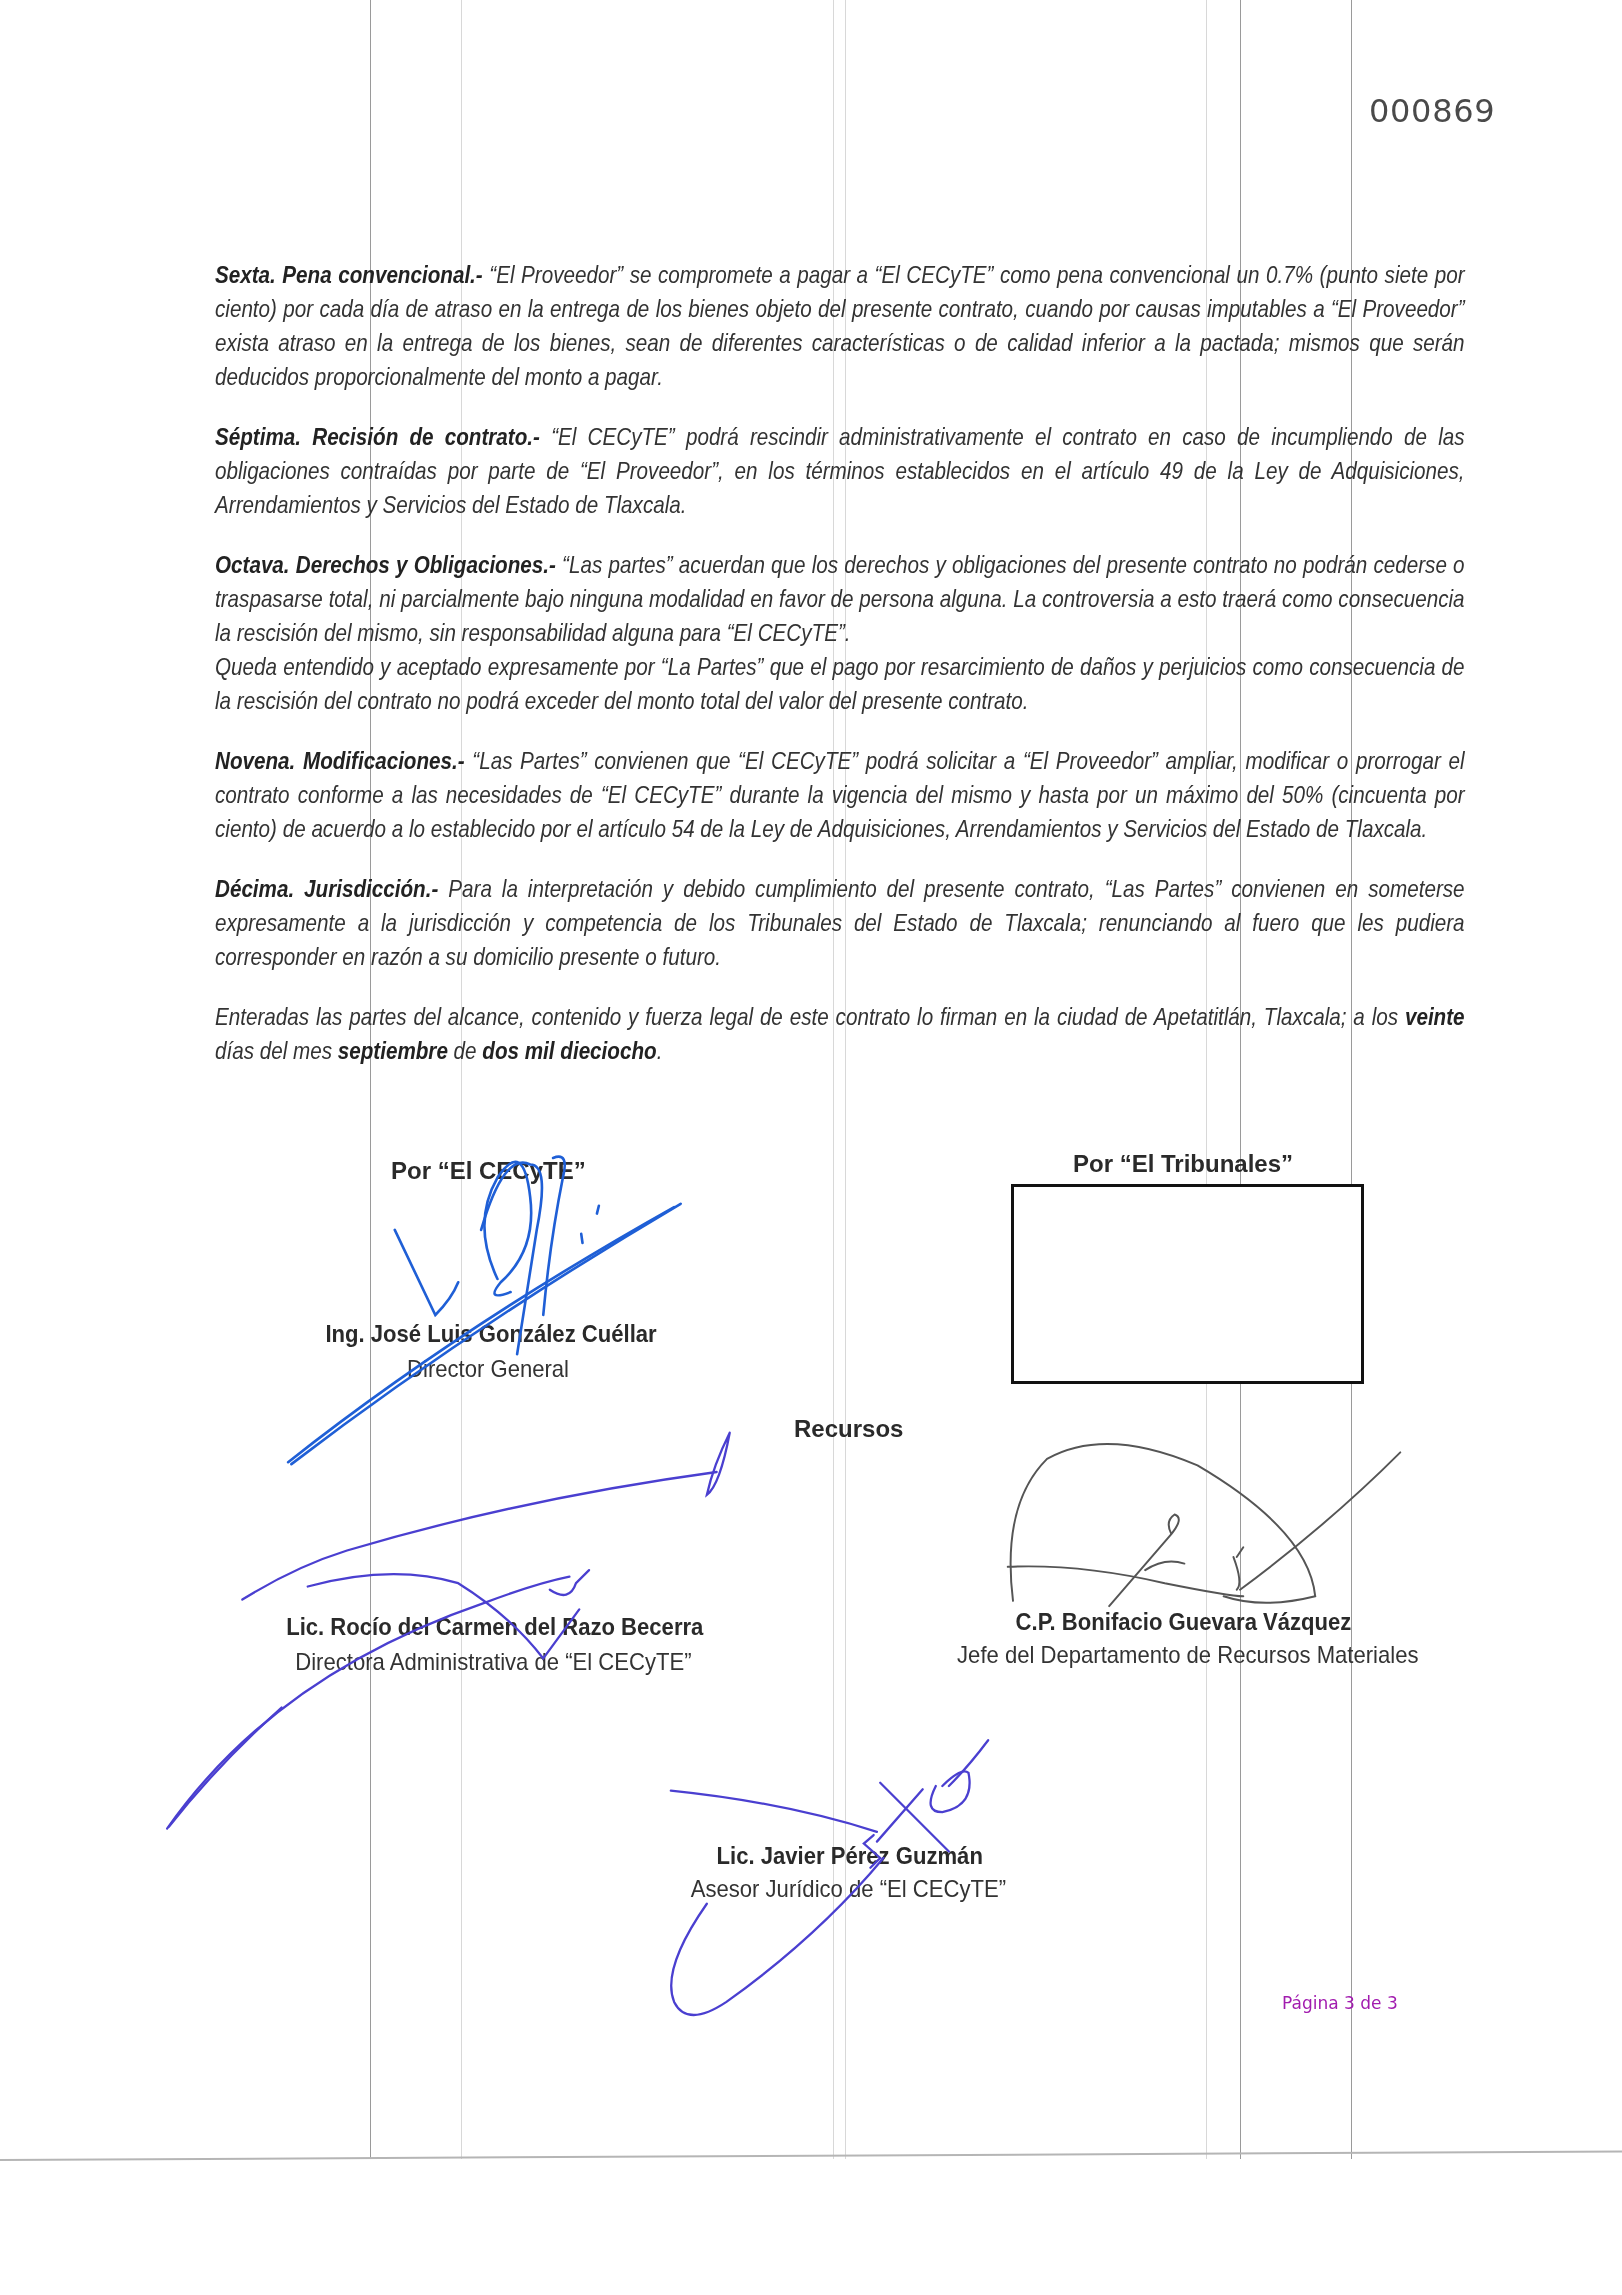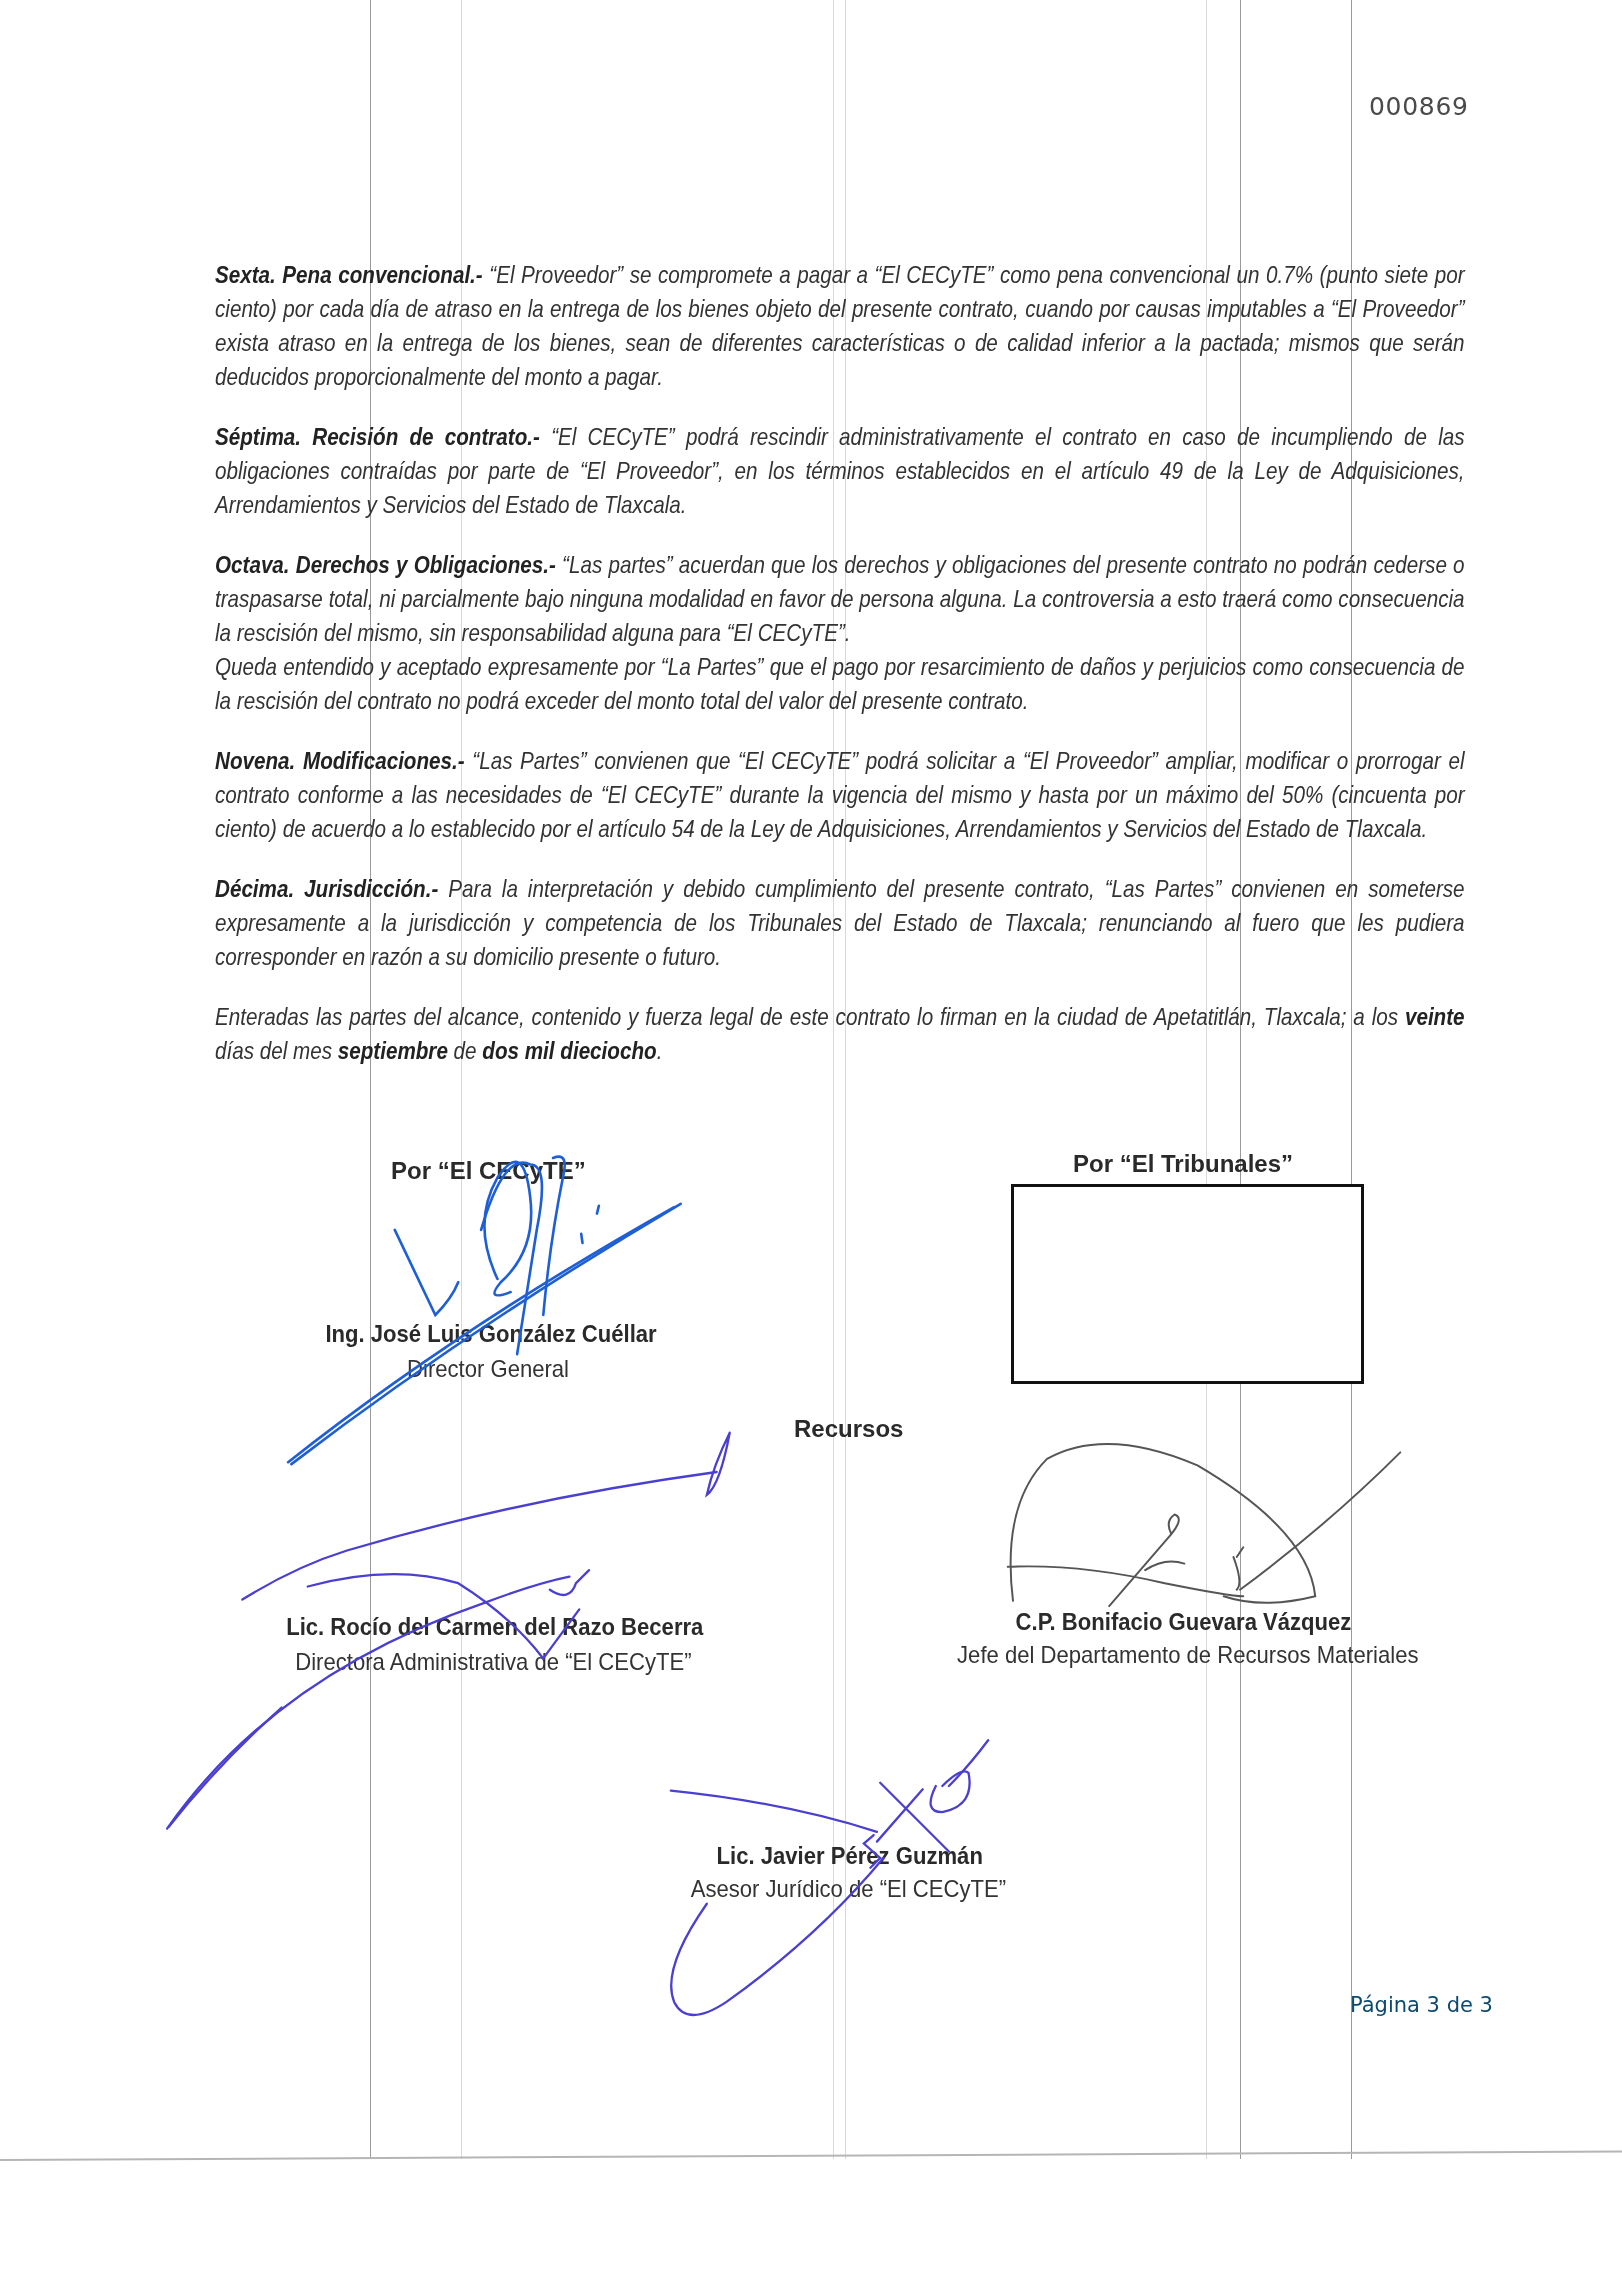--- a/index.html
+++ b/index.html
@@ -7,39 +7,39 @@
          font-family: "Liberation Sans", sans-serif; color: #2b2b2b; }
   .page { position: absolute; inset: 0; background: #fff; }
 
   
   .vline { position: absolute; top: 0; width: 1.3px; background: #9a9a9a; }
   .vline.light { background: #d8d8d8; width: 0.7px; }
   .hline { position: absolute; left: 0; width: 1623px; height: 2px; background: #b5b5b5;
            transform-origin: left center; }
 
   .folio { position: absolute; left: 1369px; top: 92px; font-family: "DejaVu Sans", sans-serif;
-           font-size: 25px; color: #4a4a4a; letter-spacing: 0.7px; }
+           font-size: 32px; color: #4a4a4a; letter-spacing: 0.7px; }
 
   .clauses { position: absolute; left: 215px; top: 258px; width: 1250px; font-style: italic; }
   .clause { font-size: 24px; line-height: 34px; margin: 0 0 26px 0; text-align: justify;
             transform: scaleX(0.86); transform-origin: left top; width: 1453px; color: #333; }
   .clause b { color: #222; font-weight: bold; }
   .clause .cont { display: block; }
 
   .sig-title { position: absolute; font-weight: bold; font-size: 24px; color: #2a2a2a; white-space: nowrap; }
   .sig-name { position: absolute; font-weight: bold; font-size: 24px; color: #2a2a2a; white-space: nowrap;
               transform: scaleX(0.92); transform-origin: center top; }
   .sig-role { position: absolute; font-size: 24px; color: #333; white-space: nowrap;
               transform: scaleX(0.92); transform-origin: center top; }
 
   .redact-box { position: absolute; left: 1011px; top: 1184px; width: 353px; height: 200px;
                 border: 3.3px solid #111; background: #fff; box-sizing: border-box; }
 
-  .page-num { position: absolute; left: 1350px; top: 1993px; font-family: "DejaVu Sans", sans-serif;
-              font-size: 21px; color: #0c4a6e; }
+  .page-num { position: absolute; left: 1282px; top: 1993px; font-family: "DejaVu Sans", sans-serif;
+              font-size: 17px; color: #a21caf; }
 
   svg.signatures { position: absolute; left: 0; top: 0; width: 1623px; height: 2295px; pointer-events: none; }
 </style>
 </head>
 <body>
 
 <div class="page">
 
   <div class="vline" style="left:370px;height:2159px;"></div>
   <div class="vline light" style="left:461px;height:2159px;"></div>

